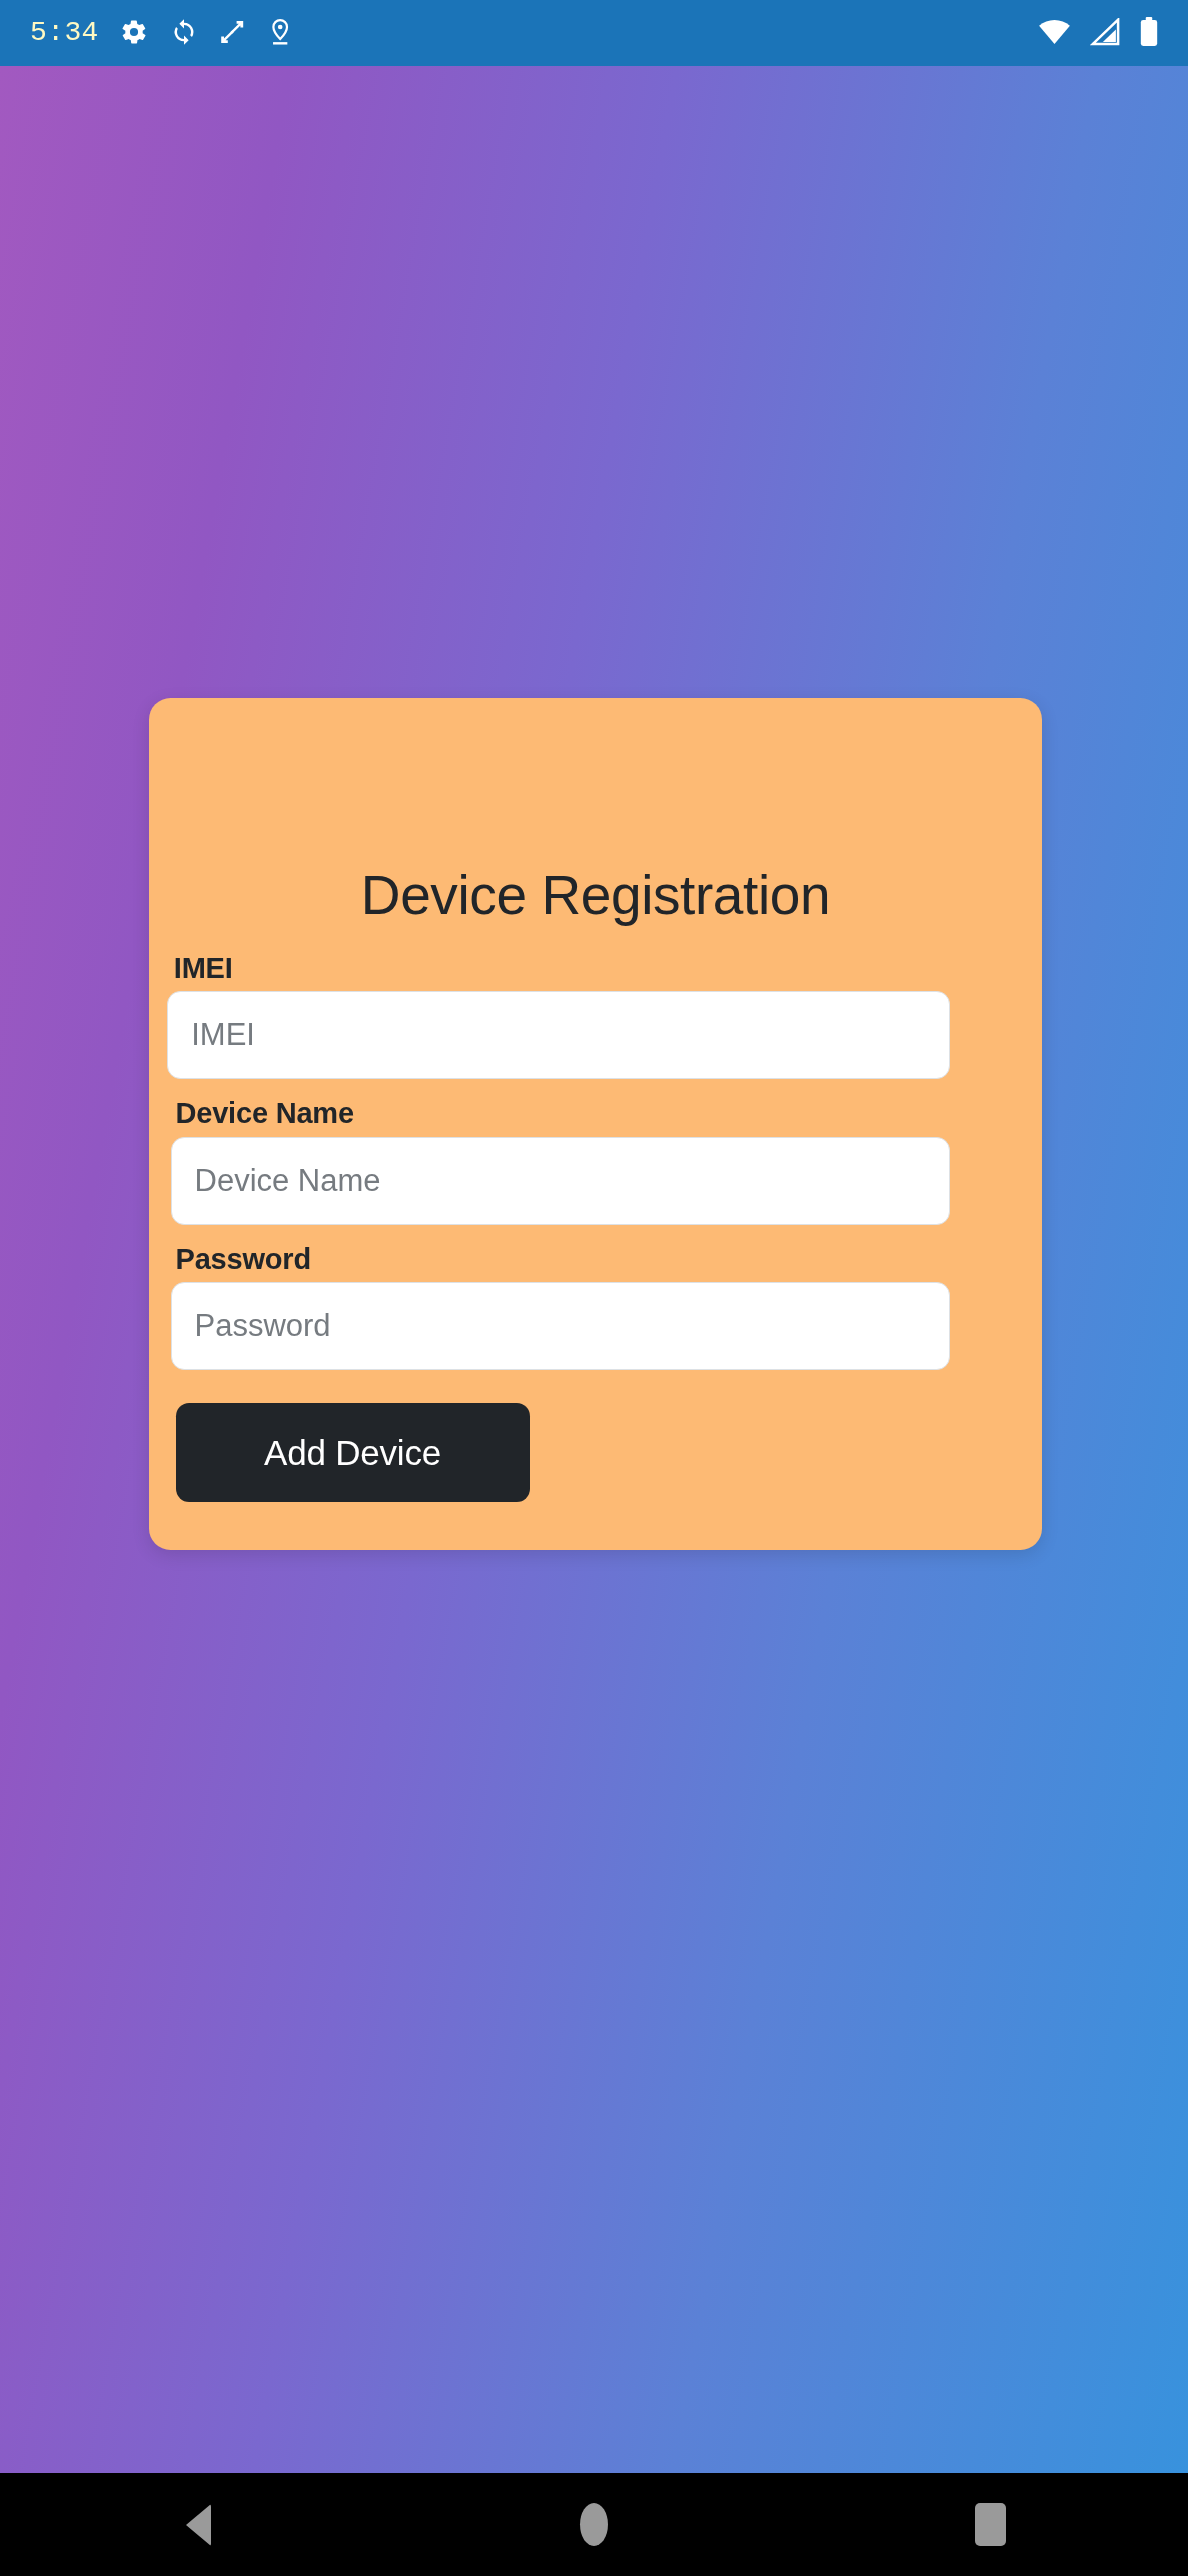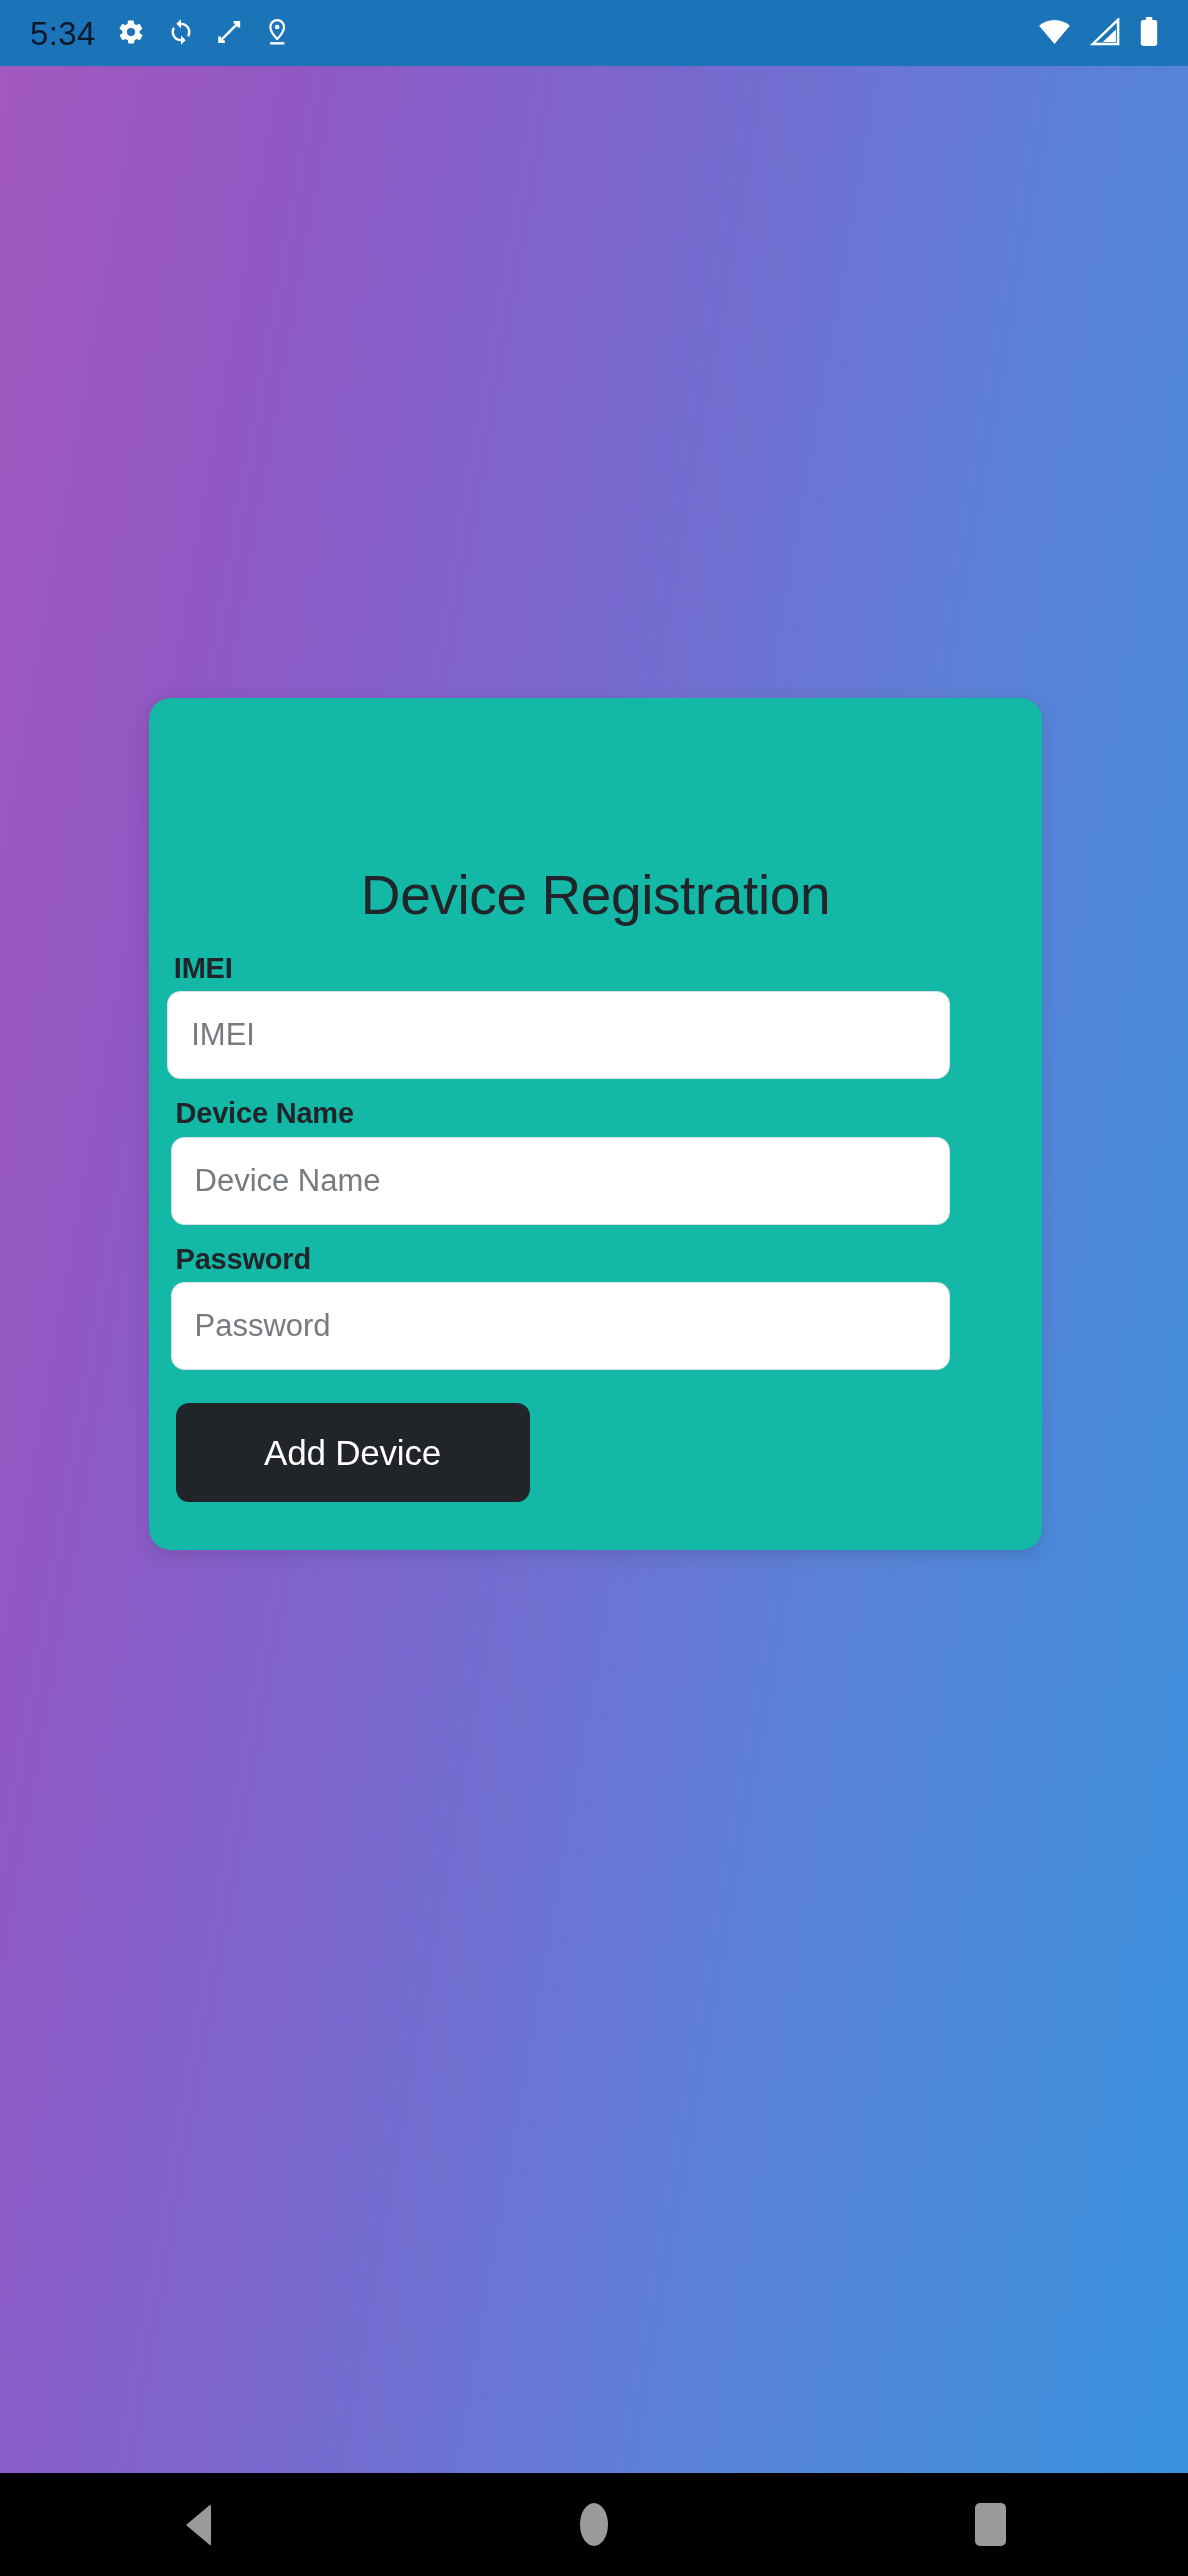--- a/index.html
+++ b/index.html
@@ -16,38 +16,38 @@
   #status-bar{
     position:absolute; left:0; top:0; width:1189px; height:66px;
     background:#1b74b8;
     display:flex; align-items:center;
     padding:0 30px;
     z-index:5;
   }
   #status-left{ display:flex; align-items:center; gap:21.5px; }
   #status-right{ margin-left:auto; display:flex; align-items:center; gap:18px; }
   .clock{
-    color:#0f172a; font-size:33px; line-height:1;
-    font-family:Liberation Sans, sans-serif;
+    color:#fef9c3; font-size:28px; line-height:1;
+    font-family:Liberation Mono, monospace;
     letter-spacing:0.4px;
   }
   .sb-icon{ display:block; }
 
   
   #wallpaper{
     position:absolute; left:0; top:66px; width:1189px; height:2407px;
     background:linear-gradient(100deg,#a259c0 0%, #9157c3 18%, #7a68cf 42%, #5b81d6 68%, #3892dd 100%);
   }
 
   
   #card{
     position:absolute;
     left:149px; top:698px;
     width:893px;
-    background:#14b8a6;
+    background:#fdba74;
     border-radius:21.5px;
     box-shadow:0 5px 18px rgba(0,0,0,0.12);
     padding:0 21.5px 48px 21.5px;
     z-index:3;
   }
   #card-title{
     text-align:center;
     font-size:55px;
     font-weight:400;
     color:#212529;

